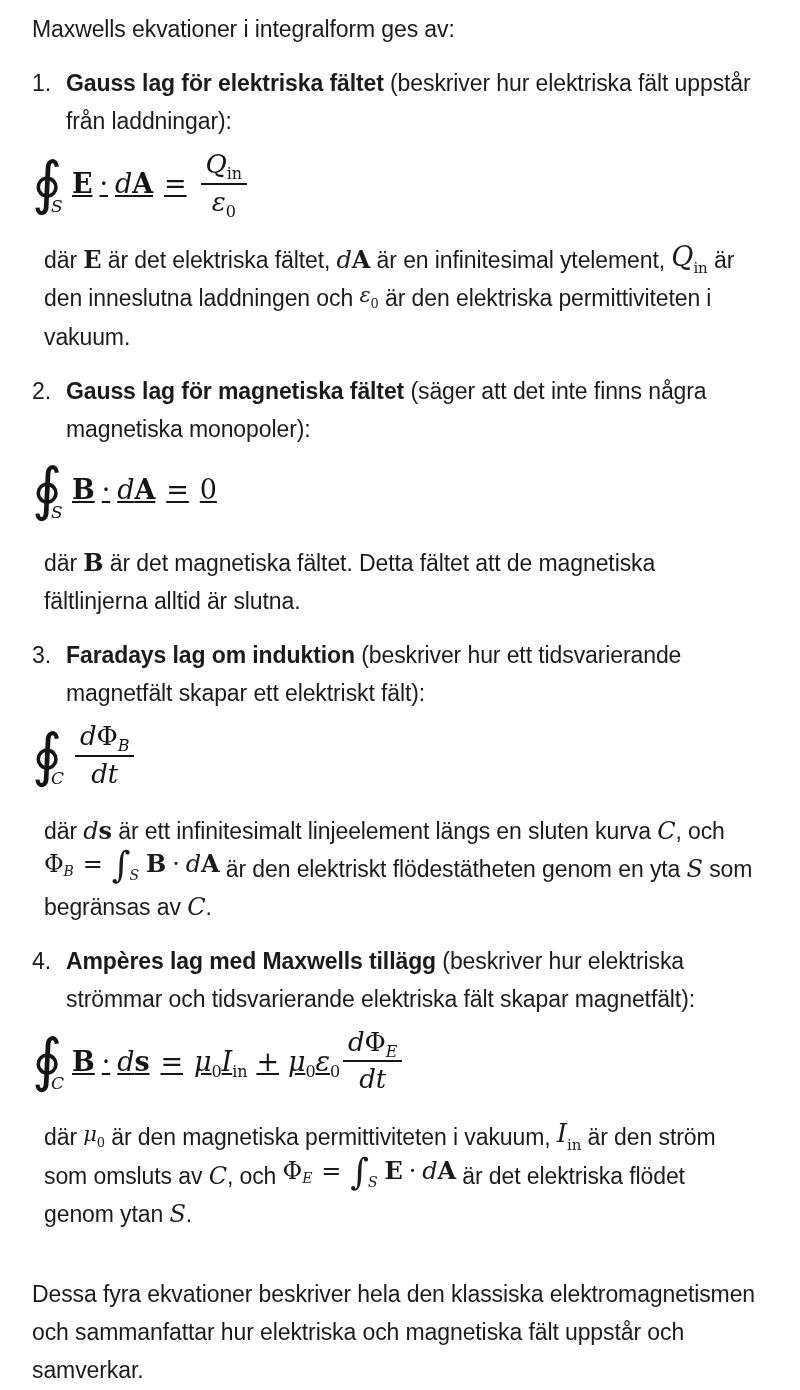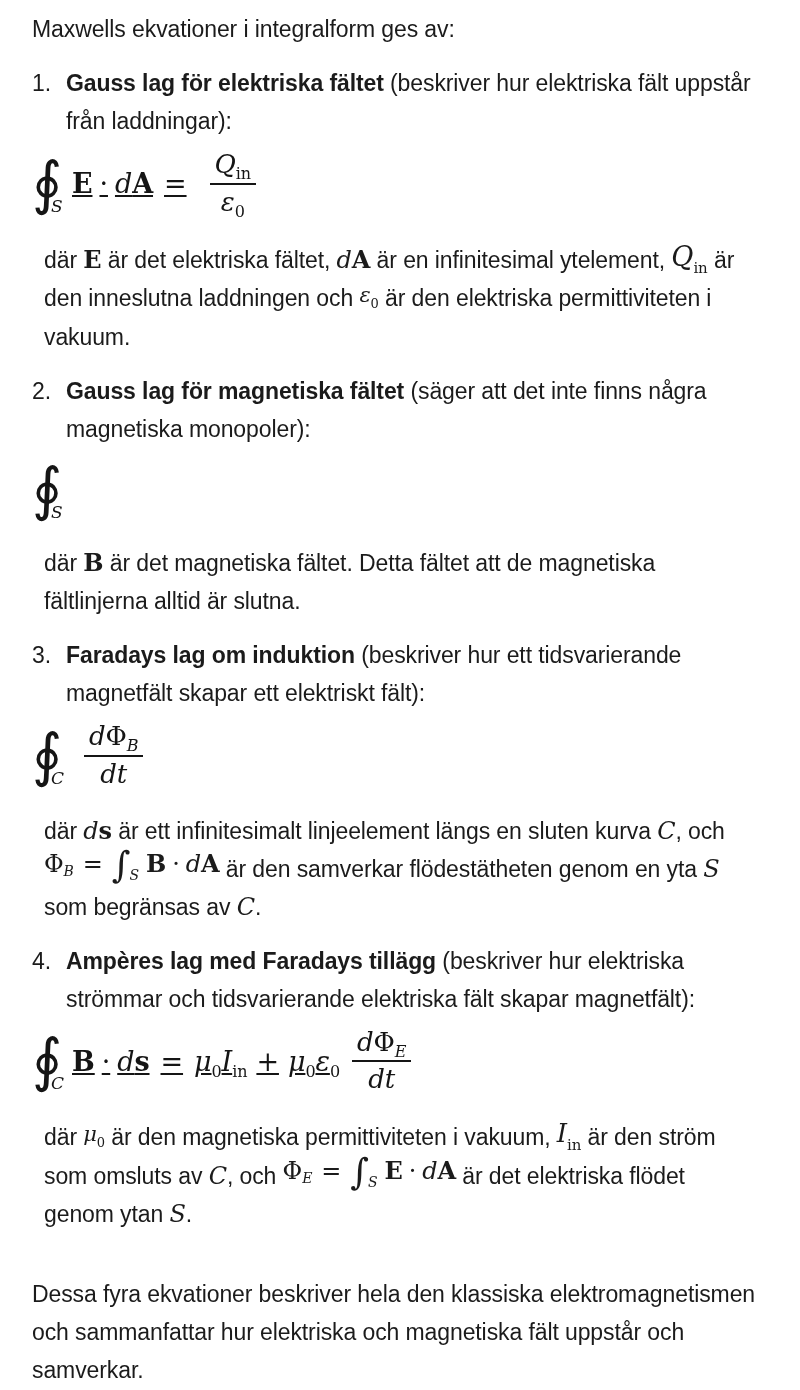--- a/index.html
+++ b/index.html
@@ -27,21 +27,21 @@
   .mrow{font-size:27px;line-height:1.25;white-space:nowrap;text-decoration:underline;}
   .vb{font-weight:700;}
   .vi{font-style:italic;}
   .cdot{padding:0 7px;}
   .eq{padding:0 11px;}
   .plus{padding:0 9px;}
   .minus{padding-right:2px;}
   sub.fsub{font-size:16px;line-height:0;vertical-align:-6px;font-style:normal;}
   sub.fsubi{font-size:16px;line-height:0;vertical-align:-6px;font-style:italic;}
   .frac{display:inline-flex;flex-direction:column;align-items:center;
-        font-size:26px;line-height:1.15;margin-left:12px;}
+        font-size:26px;line-height:1.15;margin-left:3px;}
   .fnum{padding:0 5px 3px;white-space:nowrap;}
   .fbar{align-self:stretch;border-top:2px solid #151515;height:0;}
   .fden{padding:3px 5px 0;white-space:nowrap;}
 
   
   .mf{font-family:"DejaVu Serif","DejaVu Sans",serif;font-size:24px;}
   .mf.b{font-weight:700;}
   .mf.i{font-style:italic;}
   .mf.q{font-size:27px;position:relative;top:-2px;}
   .mf.eps{font-size:21px;position:relative;top:-4px;}
@@ -96,20 +96,21 @@
       <span class="it-title">Gauss lag för magnetiska fältet</span>
       <span class="it-sub">(säger att det inte finns några magnetiska monopoler):</span>
     </div>
   </div>
 
   <div class="formula">
     <span class="intwrap">
         <span class="intop">∮</span>
         <span class="intlim">S</span>
       </span>
+    <span class="mrow"><span class="vb">B</span><span class="cdot">·</span><span class="vi">d</span><span class="vb">A</span><span class="eq">=</span><span>0</span></span>
   </div>
 
   <p class="para"><span>där </span><span class="mf b">B</span><span> är det magnetiska fältet. Detta fältet att de magnetiska fältlinjerna alltid är slutna.</span></p>
 
   <div class="item-head">
     <span class="inum">3.</span>
     <div class="ibody">
       <span class="it-title">Faradays lag om induktion</span>
       <span class="it-sub">(beskriver hur ett tidsvarierande magnetfält skapar ett elektriskt fält):</span>
     </div>
@@ -130,26 +131,26 @@
   <p class="para"><span>där </span><span class="mf i">d</span><span class="mf b">s</span><span> är ett infinitesimalt linjeelement längs en sluten kurva </span><span class="mf i">C</span><span>, och </span><span class="iline">
         <span>Φ</span>
         <sub class="ss">B</sub>
         <span class="ieq">=</span>
         <span class="iint">∫</span>
         <sub class="ilim">S</sub>
         <span class="b">B</span>
         <span class="icdot">·</span>
         <span class="i">d</span>
         <span class="b">A</span>
-      </span><span> är den samverkar flödestätheten genom en yta </span><span class="mf i">S</span><span> som begränsas av </span><span class="mf i">C</span><span>.</span></p>
+      </span><span> är den elektriskt flödestätheten genom en yta </span><span class="mf i">S</span><span> som begränsas av </span><span class="mf i">C</span><span>.</span></p>
 
   <div class="item-head">
     <span class="inum">4.</span>
     <div class="ibody">
-      <span class="it-title">Ampères lag med Faradays tillägg</span>
+      <span class="it-title">Ampères lag med Maxwells tillägg</span>
       <span class="it-sub">(beskriver hur elektriska strömmar och tidsvarierande elektriska fält skapar magnetfält):</span>
     </div>
   </div>
 
   <div class="formula">
     <span class="intwrap">
         <span class="intop">∮</span>
         <span class="intlim">C</span>
       </span>
     <span class="mrow"><span class="vb">B</span><span class="cdot">·</span><span class="vi">d</span><span class="vb">s</span><span class="eq">=</span><span class="vi">μ</span><sub class="fsub">0</sub><span class="vi">I</span><sub class="fsub">in</sub><span class="plus">+</span><span class="vi">μ</span><sub class="fsub">0</sub><span class="vi">ε</span><sub class="fsub">0</sub></span>

